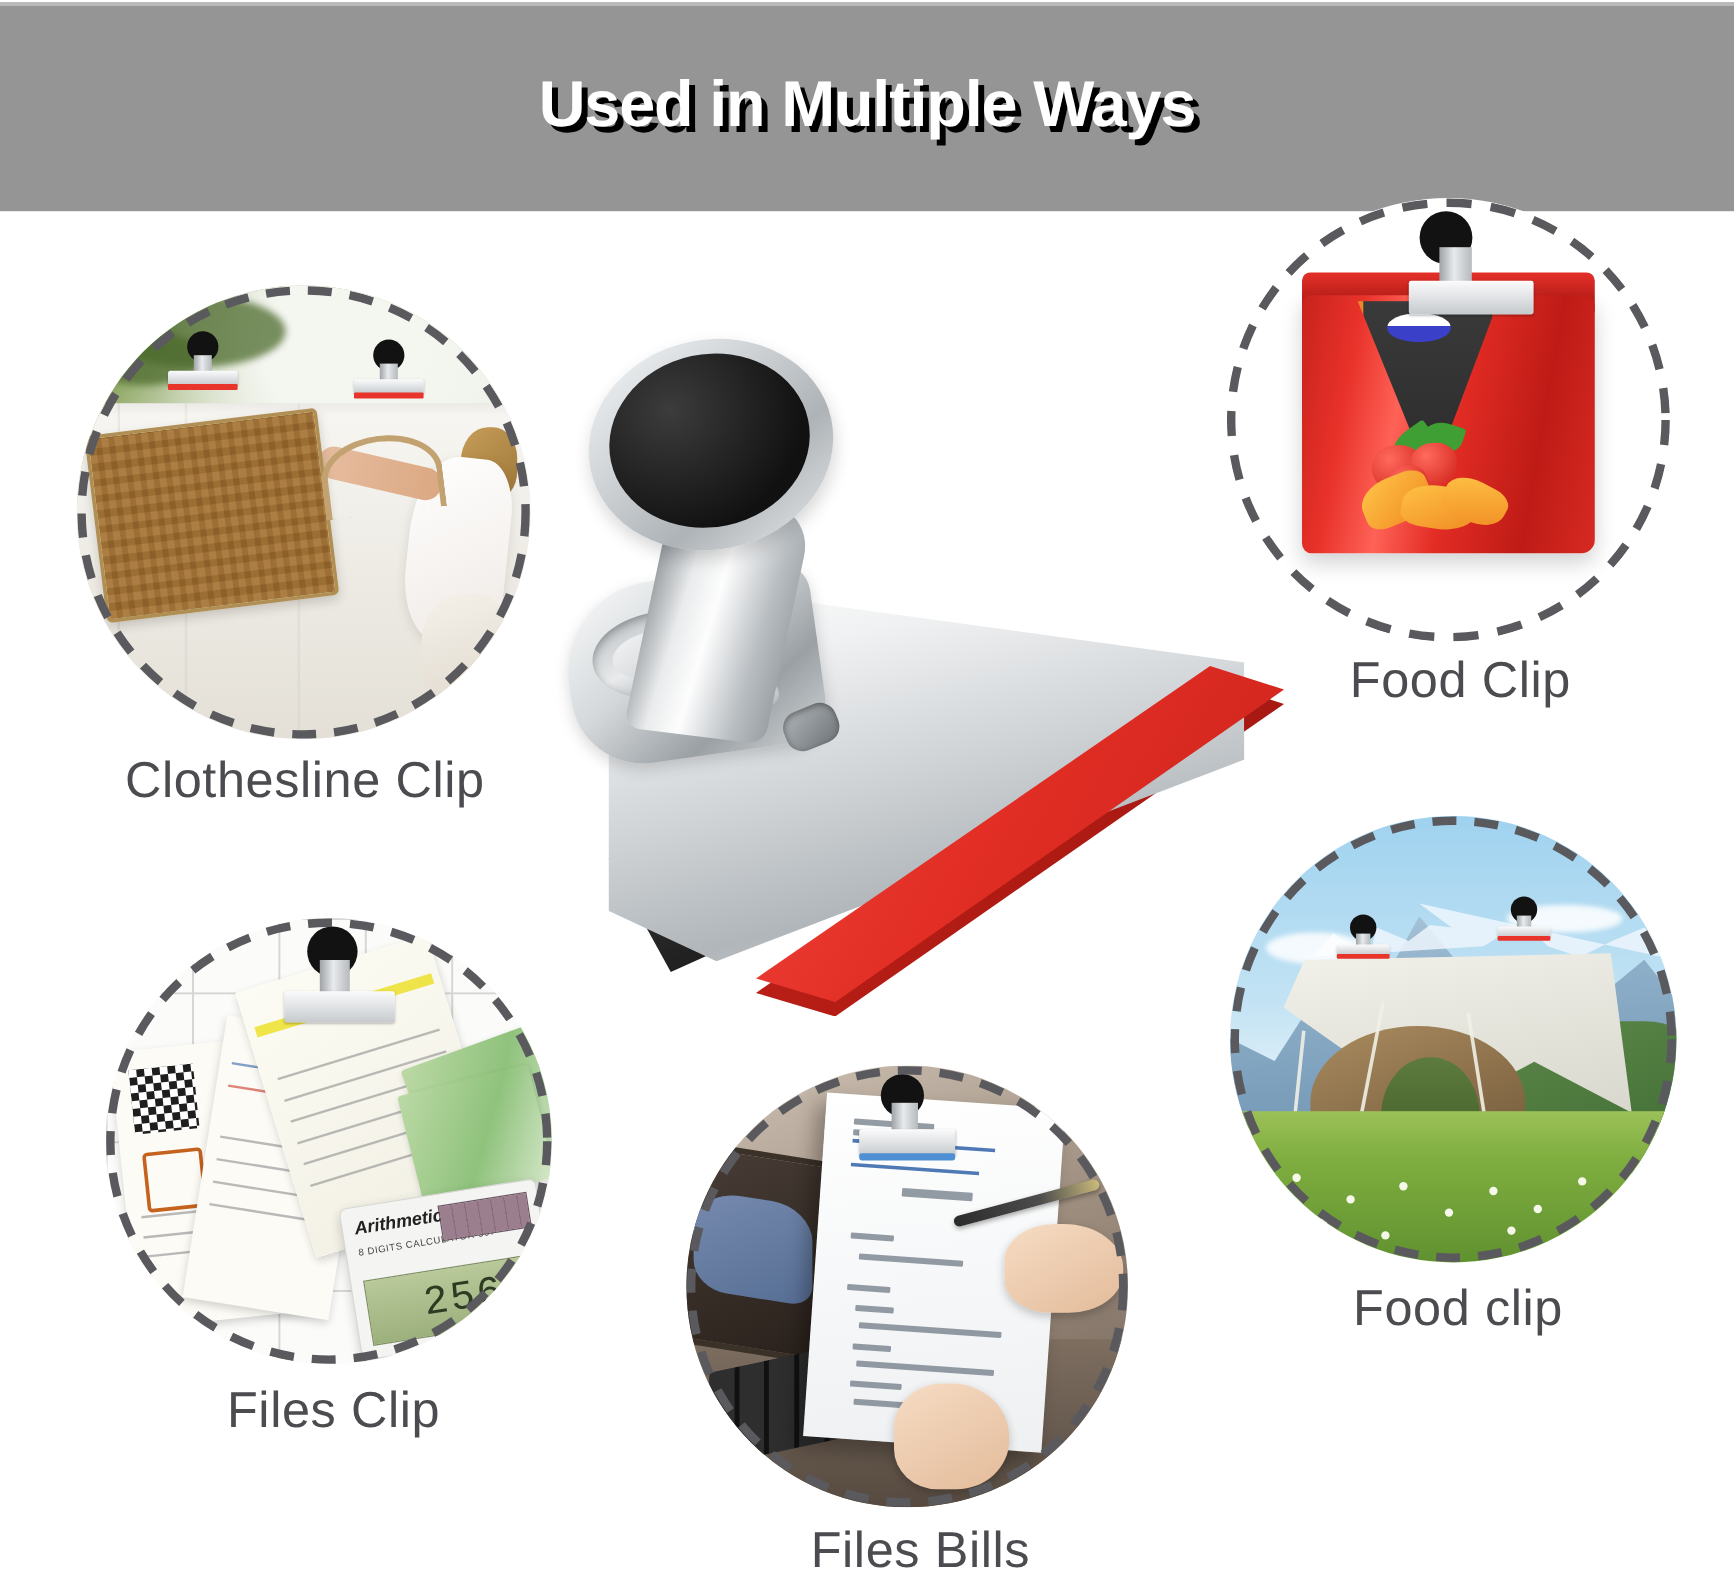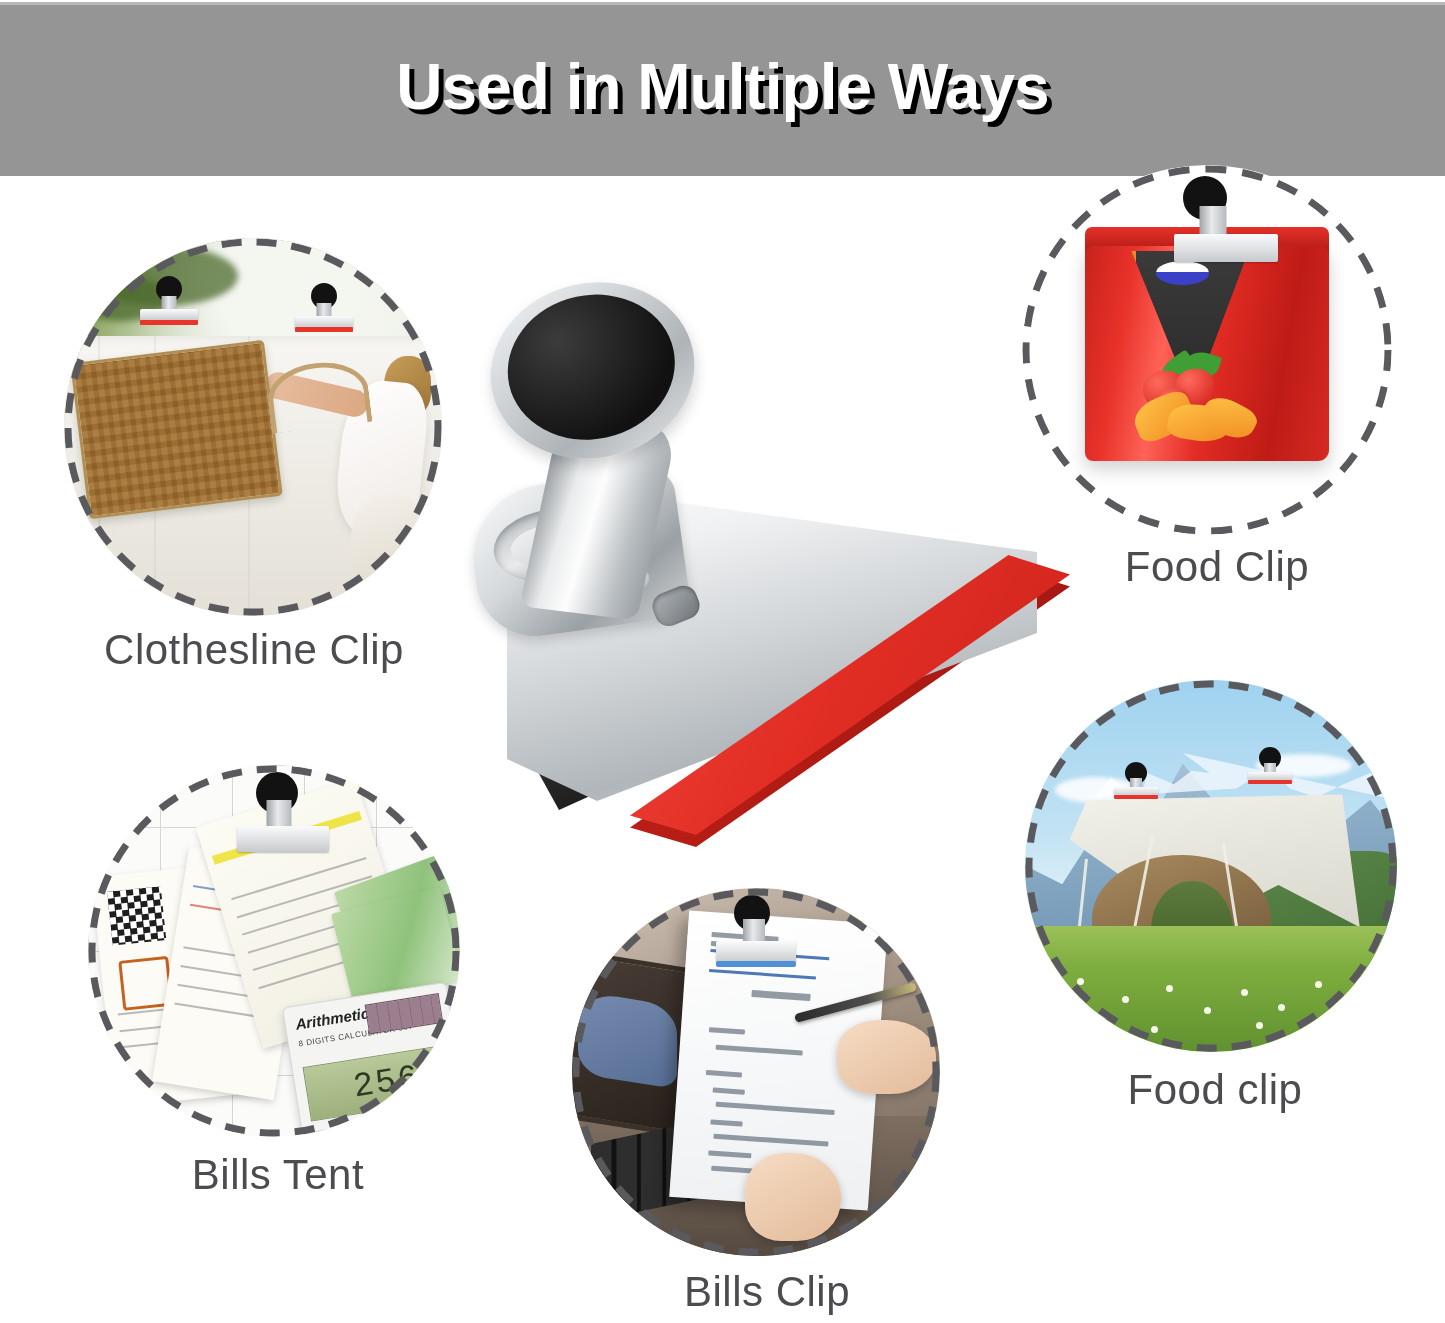--- a/index.html
+++ b/index.html
@@ -12,21 +12,21 @@
   #stage{position:absolute;inset:0;}
 
   
   .banner{
     position:absolute;left:0;top:2px;width:1445px;height:171px;
     background:#959595;
     display:flex;align-items:center;justify-content:center;
     border-top:3px solid #b9b9b9;
   }
   .banner-title{
-    font-size:64px;font-weight:bold;color:#ffffff;letter-spacing:-1px;
+    font-size:54px;font-weight:bold;color:#ffffff;letter-spacing:-1px;
     text-shadow:5px 5px 0 #000000;
     white-space:nowrap;line-height:1;
     transform:translateY(-4px);
   }
 
   
   .tile{position:absolute;}
   .circle{
     position:absolute;left:0;top:0;border-radius:50%;
     overflow:hidden;
@@ -345,21 +345,21 @@
       </div>
       <div class="mini" style="left:40%;top:2%;width:92px;height:92px;">
         <div class="knob" style="left:44%;width:42px;height:42px;"></div>
         <div class="neck" style="left:46%;top:28px;width:25px;height:32px;"></div>
         <div class="jaw" style="top:54px;width:92px;height:26px;"></div>
       </div>
       <svg class="circ-dash" viewBox="0 0 372 372">
         <circle cx="186" cy="186" r="182" fill="none" stroke="#5a5a5e" stroke-width="7" stroke-dasharray="20 15"></circle>
       </svg>
     </div>
-    <div class="caption" style="top:386px;">Bills Tent</div>
+    <div class="caption" style="top:386px;">Files Clip</div>
   </div>
 
   <div class="tile" style="left:1025px;top:680px;width:380px;height:460px;">
     <div class="circle" style="width:372px;height:372px;">
       <div class="scene">
         <div class="tn-sky"></div>
         <div class="tn-mount"></div>
         <div class="tn-snow"></div>
         <div class="tn-cloud" style="left:8%;top:26%;width:22%;height:7%;"></div>
         <div class="tn-cloud" style="left:62%;top:20%;width:26%;height:6%;"></div>
@@ -435,21 +435,21 @@
       <div class="mini" style="left:39%;top:2%;width:80px;height:78px;">
         <div class="knob" style="left:46%;width:36px;height:36px;"></div>
         <div class="neck" style="left:48%;top:24px;width:22px;height:26px;"></div>
         <div class="jaw" style="top:46px;width:80px;height:22px;"></div>
         <div style="position:absolute;top:66px;left:0;width:80px;height:6px;background:#4f8fd4;border-radius:2px;"></div>
       </div>
       <svg class="circ-dash" viewBox="0 0 368 368">
         <circle cx="184" cy="184" r="180" fill="none" stroke="#5a5a5e" stroke-width="7" stroke-dasharray="20 15"></circle>
       </svg>
     </div>
-    <div class="caption" style="top:380px;">Bills Clip</div>
+    <div class="caption" style="top:380px;">Files Bills</div>
   </div>
 
   <div class="hero">
     <div class="hero-jaw-dark"></div>
     <div class="hero-jaw"></div>
     <div class="hero-red">
       <div class="hero-red-side"></div>
       <div class="hero-red-top"></div>
     </div>
     <div class="hero-lever">

